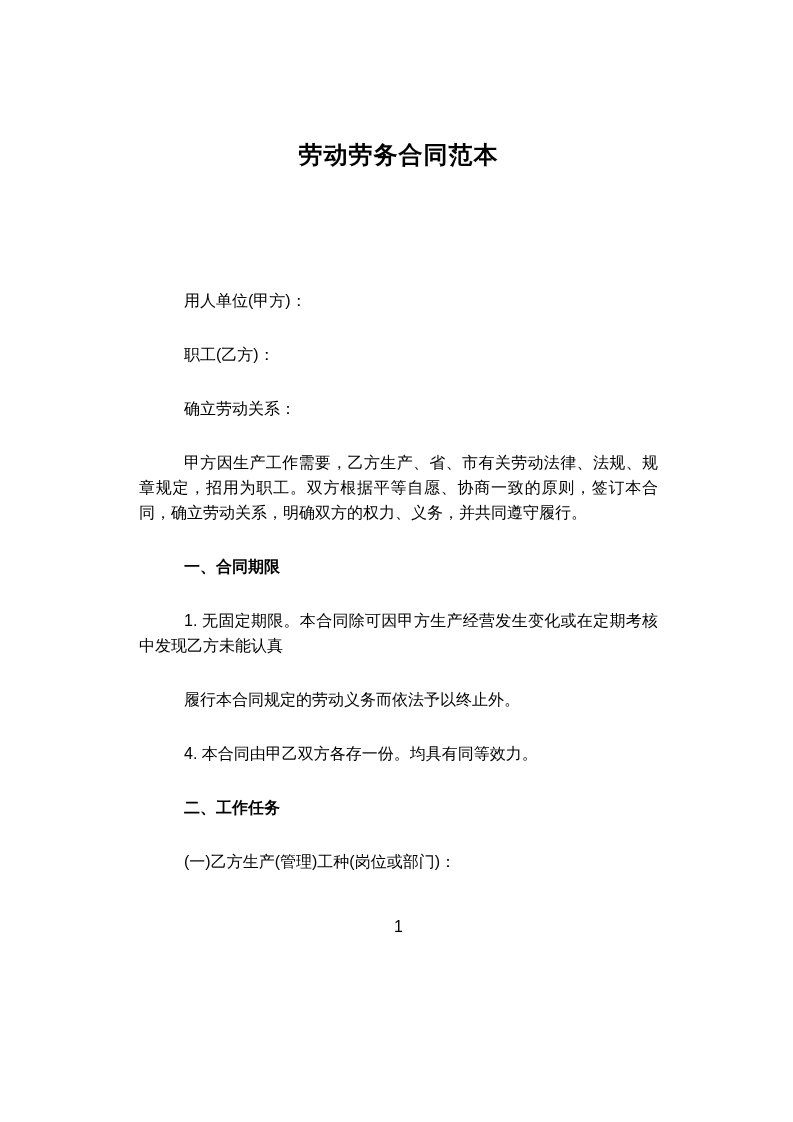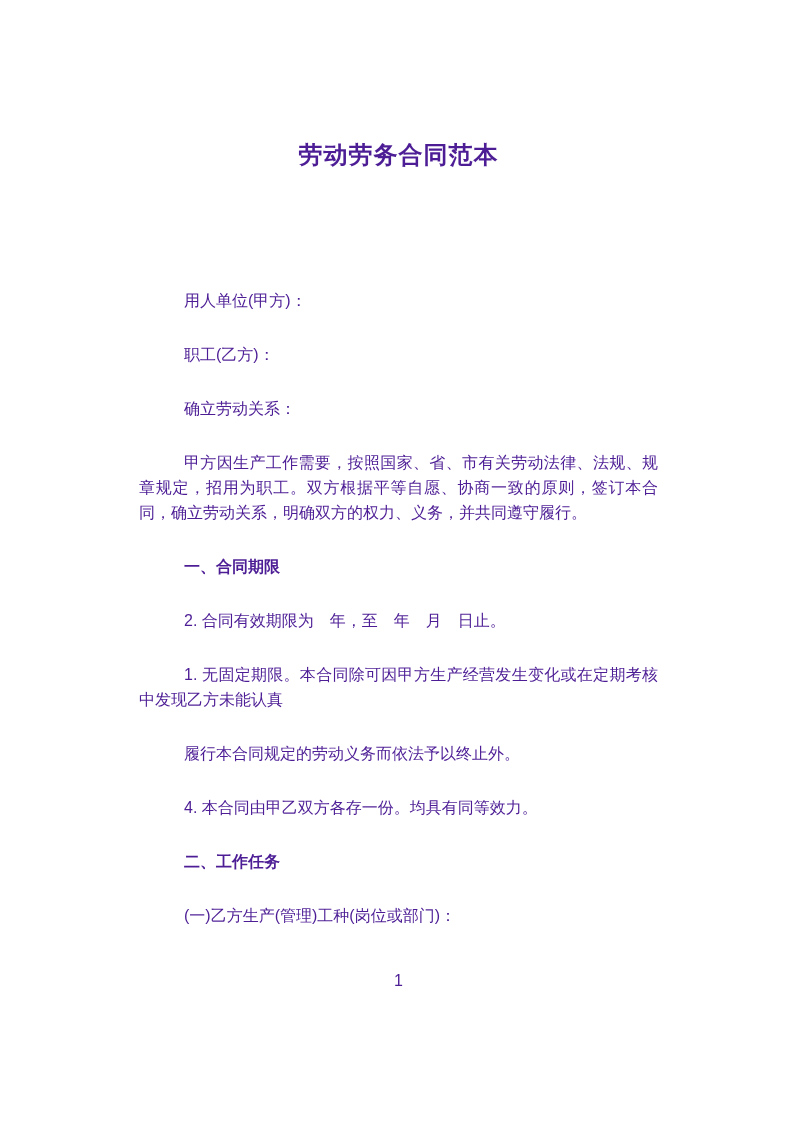--- a/index.html
+++ b/index.html
@@ -8,21 +8,21 @@
     background: #ffffff;
     font-family: "Liberation Sans", "DejaVu Sans", sans-serif;
   }
 
   .page {
     position: relative;
     width: 695px;
     height: 1122px;
     margin: 0 auto;
     background: #ffffff;
-    color: #4c1d95;
+    color: #000000;
     padding: 140px 86px 8px 90px;
     overflow: hidden;
   }
 
   .title {
     font-size: 24px;
     line-height: 30px;
     font-weight: bold;
     text-align: center;
     letter-spacing: 1px;
@@ -59,26 +59,25 @@
 <div class="page">
 
   <h1 class="title">劳动劳务合同范本</h1>
 
   <p class="para indent">用人单位(甲方)：</p>
 
   <p class="para indent">职工(乙方)：</p>
 
   <p class="para indent">确立劳动关系：</p>
 
-  <p class="para indent">甲方因生产工作需要，按照国家、省、市有关劳动法律、法规、规章规定，招用为职工。双方根据平等自愿、协商一致的原则，签订本合同，确立劳动关系，明确双方的权力、义务，并共同遵守履行。</p>
+  <p class="para indent">甲方因生产工作需要，乙方生产、省、市有关劳动法律、法规、规章规定，招用为职工。双方根据平等自愿、协商一致的原则，签订本合同，确立劳动关系，明确双方的权力、义务，并共同遵守履行。</p>
 
   <p class="para indent heading">一、合同期限</p>
 
 
-  <p class="para indent">2. 合同有效期限为　年，至　年　月　日止。</p>
 
   <p class="para indent">1. 无固定期限。本合同除可因甲方生产经营发生变化或在定期考核中发现乙方未能认真</p>
 
   <p class="para indent">履行本合同规定的劳动义务而依法予以终止外。</p>
 
   <p class="para indent">4. 本合同由甲乙双方各存一份。均具有同等效力。</p>
 
   <p class="para indent heading">二、工作任务</p>
 
   <p class="para indent">(一)乙方生产(管理)工种(岗位或部门)：</p>

